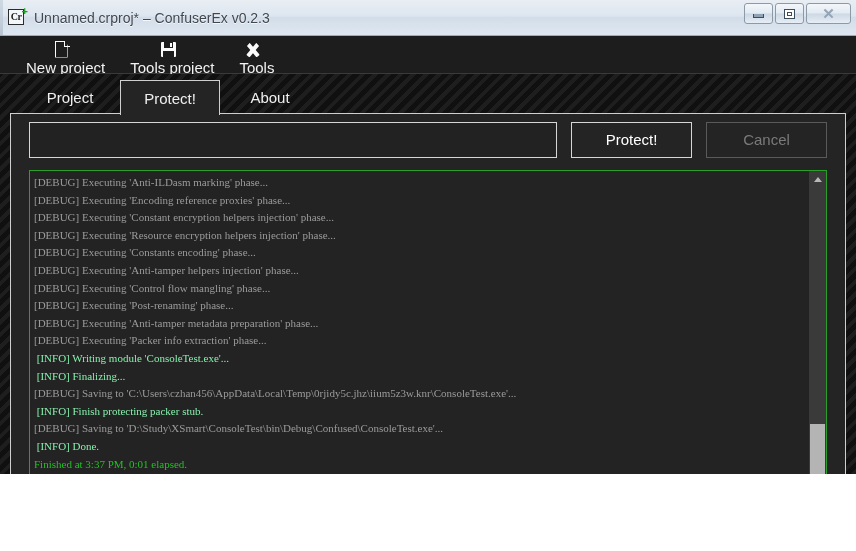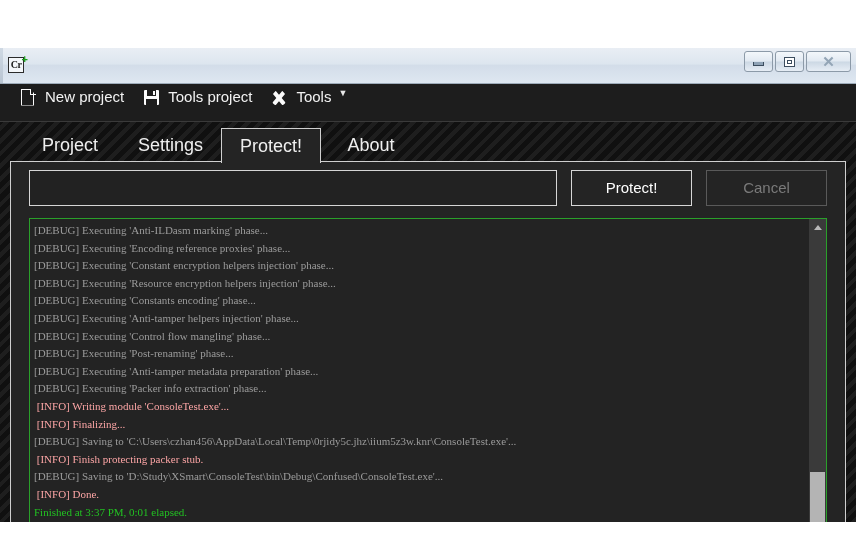--- a/index.html
+++ b/index.html
@@ -14,21 +14,20 @@
     font-family: "Liberation Sans", sans-serif;
   }
 
   #app {
     position: relative;
     width: 856px;
     height: 474px;
     background: #1b1b1b;
     box-sizing: border-box;
     overflow: hidden;
-    margin-top: 48px;
   }
 
   
   .titlebar {
     position: relative;
     height: 36px;
     background: linear-gradient(to bottom, #e9eef4 0%, #dde6ef 45%, #d3dde9 50%, #dee7f1 100%);
     border-bottom: 1px solid #9dabb9;
     display: flex;
     align-items: center;
@@ -140,26 +139,28 @@
     height: 38px;
     background: #1d1d1d;
     display: flex;
     align-items: center;
     padding-left: 10px;
     box-sizing: border-box;
     border-bottom: 1px solid #3a3a3a;
   }
   .tb-item {
     display: flex;
+    align-items: center;
     height: 30px;
     padding: 0 9px;
     color: #f2f2f2;
     font-size: 15px;
     cursor: default;
     white-space: nowrap;
+    flex-direction: column;
   }
   .tb-label { margin-left: 7px; }
   .tb-caret {
     margin-left: 7px;
     font-size: 9px;
     color: #e8e8e8;
   }
 
   
   .ic { width: 19px; height: 19px; position: relative; flex: 0 0 auto; }
@@ -275,21 +276,21 @@
     box-sizing: border-box;
   }
   .tab {
     height: 34px;
     min-width: 100px;
     padding: 0 18px;
     display: flex;
     align-items: center;
     justify-content: center;
     color: #efefef;
-    font-size: 18px;
+    font-size: 15px;
     box-sizing: border-box;
     cursor: default;
     white-space: nowrap;
   }
   .tab.active {
     background: #242424;
     border: 1px solid #cfcfcf;
     border-bottom: none;
     position: relative;
     z-index: 3;
@@ -367,21 +368,21 @@
     padding: 3px 0 0 4px;
     font-family: Liberation Serif, serif;
     font-size: 11px;
     line-height: 17.6px;
     color: #9a9a9a;
     white-space: pre;
     overflow: hidden;
     box-sizing: border-box;
   }
   .log-lines .l-debug { color: #9b9b9b; }
-  .log-lines .l-info  { color: #fca5a5; }
+  .log-lines .l-info  { color: #86efac; }
   .log-lines .l-ok    { color: #22c022; }
 
   .scrollbar {
     flex: 0 0 17px;
     width: 17px;
     background: #2b2b2b;
     position: relative;
     box-sizing: border-box;
   }
   .sb-arrow {
@@ -424,20 +425,21 @@
 
 <div id="app">
 
   <div class="titlebar">
     <div class="win-border-l"></div>
     <div class="app-icon">
       <div class="box"></div>
       <div class="cr">Cr</div>
       <div class="plus">+</div>
     </div>
+    <div class="title-text">Unnamed.crproj* – ConfuserEx v0.2.3</div>
 
     <div class="win-controls">
       <div class="win-btn">
         <div class="glyph-min"></div>
       </div>
       <div class="win-btn">
         <div class="glyph-max"></div>
       </div>
       <div class="win-btn close">
         <div class="glyph-close">✕</div>
@@ -471,23 +473,20 @@
       <span class="tb-label">Tools</span>
       <span class="tb-caret">▼</span>
     </div>
   </div>
 
   <div class="hatch-area">
 
     <div class="tabstrip">
       <div class="tab">
         <span>Project</span>
-      </div>
-      <div class="tab">
-        <span>Settings</span>
       </div>
       <div class="tab active">
         <span>Protect!</span>
       </div>
       <div class="tab">
         <span>About</span>
       </div>
     </div>
 
     <div class="panel">

